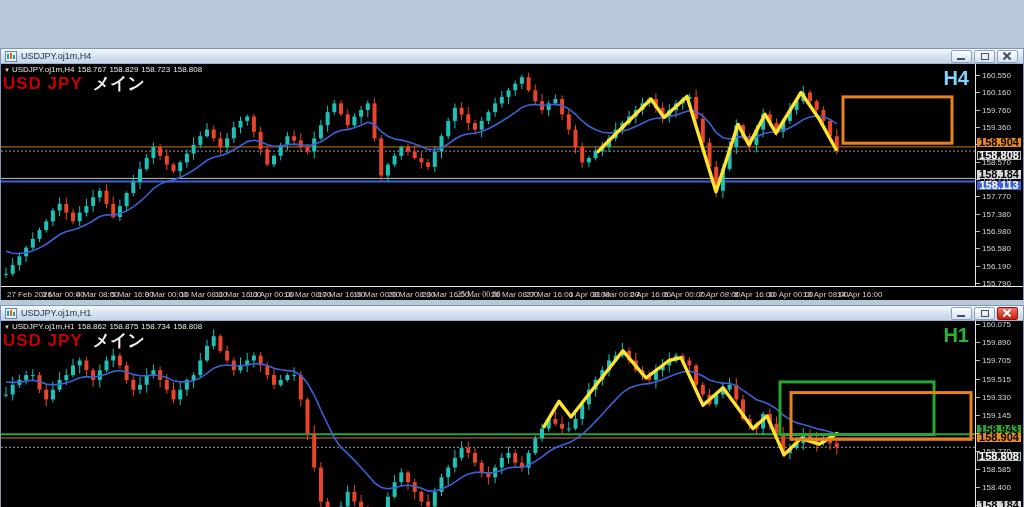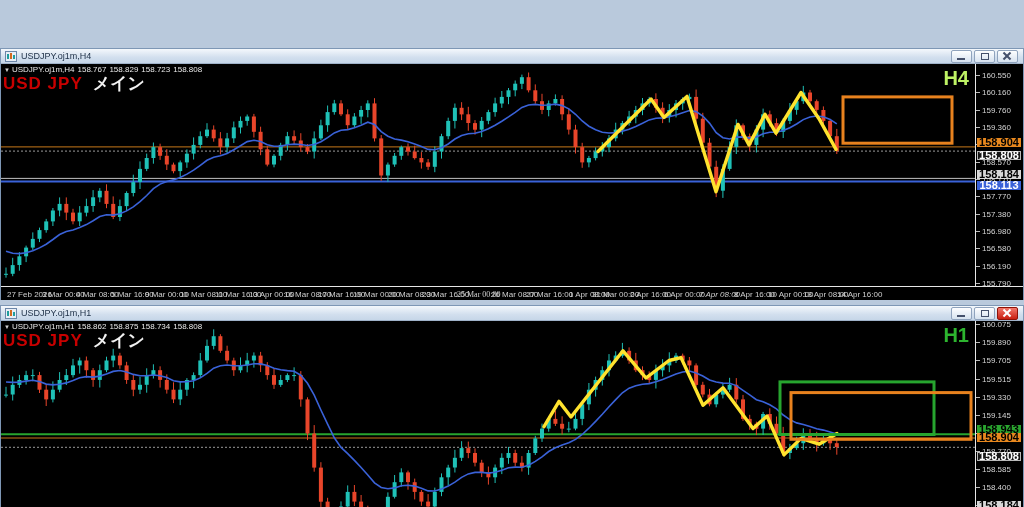--- a/index.html
+++ b/index.html
@@ -331,21 +331,21 @@
           <polyline fill="none" stroke="#3a62d8" stroke-width="1.6" points="5.0,187.3 11.7,189.2 18.4,189.6 25.1,188.8 31.8,186.8 38.5,183.9 45.2,180.2 51.9,175.5 58.6,170.5 65.3,167.4 72.0,166.0 78.7,163.6 85.4,160.6 92.1,156.8 98.8,152.6 105.5,150.8 112.2,151.1 118.9,149.8 125.6,146.9 132.3,142.9 139.0,137.6 145.7,131.5 152.4,124.7 159.1,120.1 165.8,117.4 172.5,115.9 179.2,113.5 185.9,110.1 192.6,106.1 199.3,101.3 206.0,96.3 212.7,93.2 219.4,91.8 226.1,89.4 232.8,85.7 239.5,81.7 246.2,77.6 252.9,76.2 259.6,77.5 266.3,80.7 273.0,82.3 279.7,82.1 286.4,80.7 293.1,80.1 299.8,80.5 306.5,81.5 313.2,80.5 319.9,77.8 326.6,73.7 333.3,68.9 340.0,66.3 346.7,65.6 353.4,63.7 360.1,61.3 366.8,58.2 373.5,60.5 380.2,67.6 386.9,72.2 393.6,75.0 400.3,76.1 407.0,77.7 413.7,80.0 420.4,82.6 427.1,85.4 433.8,85.7 440.5,83.8 447.2,80.0 453.9,75.0 460.6,71.5 467.3,69.8 474.0,69.2 480.7,67.5 487.4,64.8 494.1,61.2 500.8,57.2 507.5,52.9 514.2,48.3 520.9,43.4 527.6,41.0 534.3,40.4 541.0,41.2 547.7,41.0 554.4,40.1 561.1,41.6 567.8,44.9 574.5,50.3 581.2,57.0 587.9,62.2 594.6,65.7 601.3,68.2 608.0,69.0 614.7,68.6 621.4,67.2 628.1,65.2 634.8,62.5 641.5,59.3 648.2,55.9 654.9,54.2 661.6,53.9 668.3,52.8 675.0,50.9 681.7,48.7 688.4,46.5 695.1,47.6 701.8,52.0 708.5,59.1 715.2,68.6 721.9,73.7 728.6,75.0 735.3,73.1 742.0,72.9 748.7,74.1 755.4,72.9 762.1,69.7 768.8,68.2 775.5,68.2 782.2,66.6 788.9,63.7 795.6,60.0 802.3,55.6 809.0,53.0 815.7,52.0 822.4,52.7 829.1,55.4 835.8,59.9"></polyline>
           <polyline fill="none" stroke="#ffe32e" stroke-width="3.4" stroke-linejoin="round" stroke-linecap="round" points="597,87.5 650,35.0 663,53.4 686,32.4 715,127.7 737,60.4 748,80.9 764,50.3 775,69.1 800,28.5 818,54.7 835,85.3"></polyline>
           <rect x="842" y="32.9" width="109" height="46.3" fill="none" stroke="#e8821e" stroke-width="3"></rect>
         </svg>
       <div class="infobar">
         <span class="mk">▼</span><span>USDJPY.oj1m,H4</span><span>158.767</span><span>158.829</span><span>158.723</span><span>158.808</span>
       </div>
       <div class="watermark">
         <span class="pair">USD JPY</span><span class="suf">メイン</span>
       </div>
-      <div class="tflabel" style="color: #bef264;">H4</div>
+      <div class="tflabel" style="color: #7dd3fc;">H4</div>
     </div>
     <div class="yaxis" style="height:222px;">
         <div class="ytick" style="top: 7px;">160.550</div>
         <div class="ytick" style="top: 24px;">160.160</div>
         <div class="ytick" style="top: 42px;">159.760</div>
         <div class="ytick" style="top: 59px;">159.360</div>
         <div class="ytick" style="top: 76px;">158.960</div>
         <div class="ytick" style="top: 94px;">158.570</div>
         <div class="ytick" style="top: 111px;">158.170</div>
         <div class="ytick" style="top: 128px;">157.770</div>

